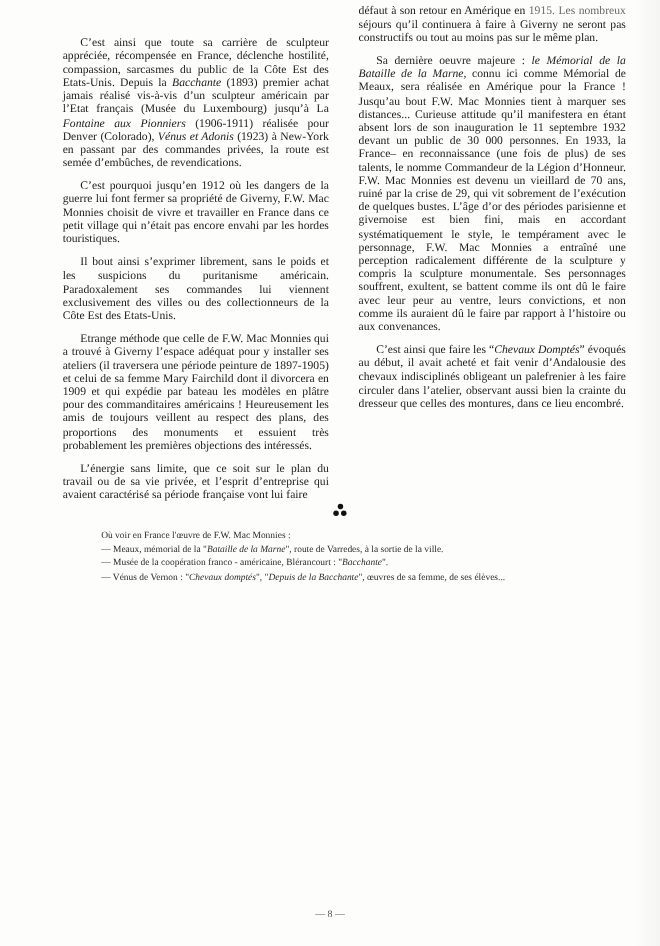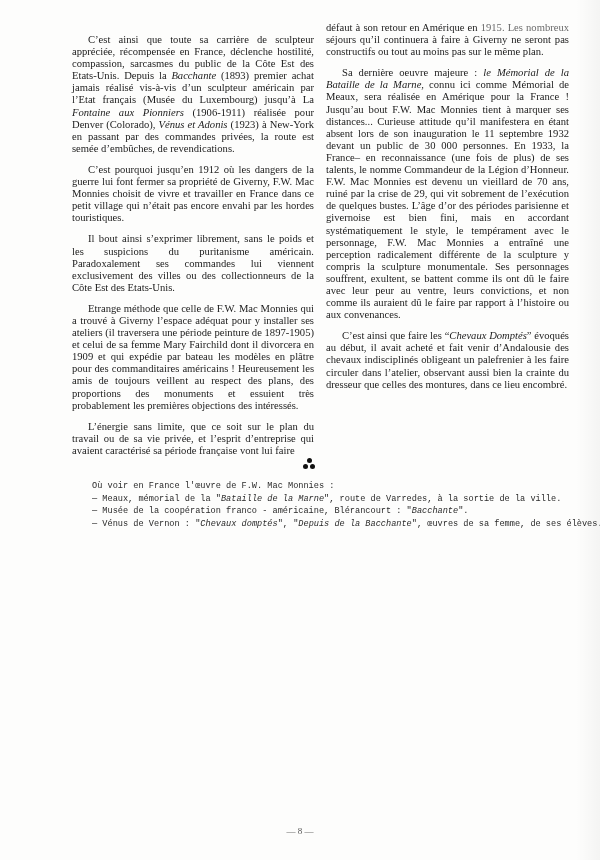--- a/index.html
+++ b/index.html
@@ -8,35 +8,35 @@
     font-family: "Liberation Serif", "DejaVu Serif", serif; color: #1b1b1b;
   }
   .page-shade {
     position: absolute; right: 0; top: 0; width: 24px; height: 860px;
     background: linear-gradient(to right, rgba(0,0,0,0), rgba(0,0,0,0.035));
   }
   .col {
     position: absolute; top: 34px; font-size: 10.6px; line-height: 12.1px;
     text-align: justify; hyphens: manual;
   }
-  .col-left { left: 72px; width: 242px; }
-  .col-right { left: 326px; width: 243px; top: 22px; }
+  .col-left { left: 57px; width: 242px; }
+  .col-right { left: 326px; width: 243px; top: 5px; }
   .col p { margin: 0 0 9px 0; text-indent: 16px; }
   .col p.no-indent { text-indent: 0; }
   .faded { color: #6a6a6a; }
   em { font-style: italic; }
   .ornament {
     position: absolute; left: 302px; top: 458px; width: 14px; height: 14px;
   }
   .ornament span {
     position: absolute; width: 5px; height: 5px; border-radius: 50%; background: #111;
   }
   .notes {
     position: absolute; left: 92px; top: 480px; width: 460px;
-    font-size: 8.6px; line-height: 12.6px; color: #2a2a2a; font-family: Liberation Mono, monospace;
+    font-size: 8.6px; line-height: 12.6px; color: #2a2a2a;
   }
   .notes div { white-space: nowrap; }
   .page-number {
     position: absolute; left: 0; width: 600px; top: 826px; text-align: center;
     font-size: 9px; color: #555;
   }
 </style>
 </head>
 <body>
 

